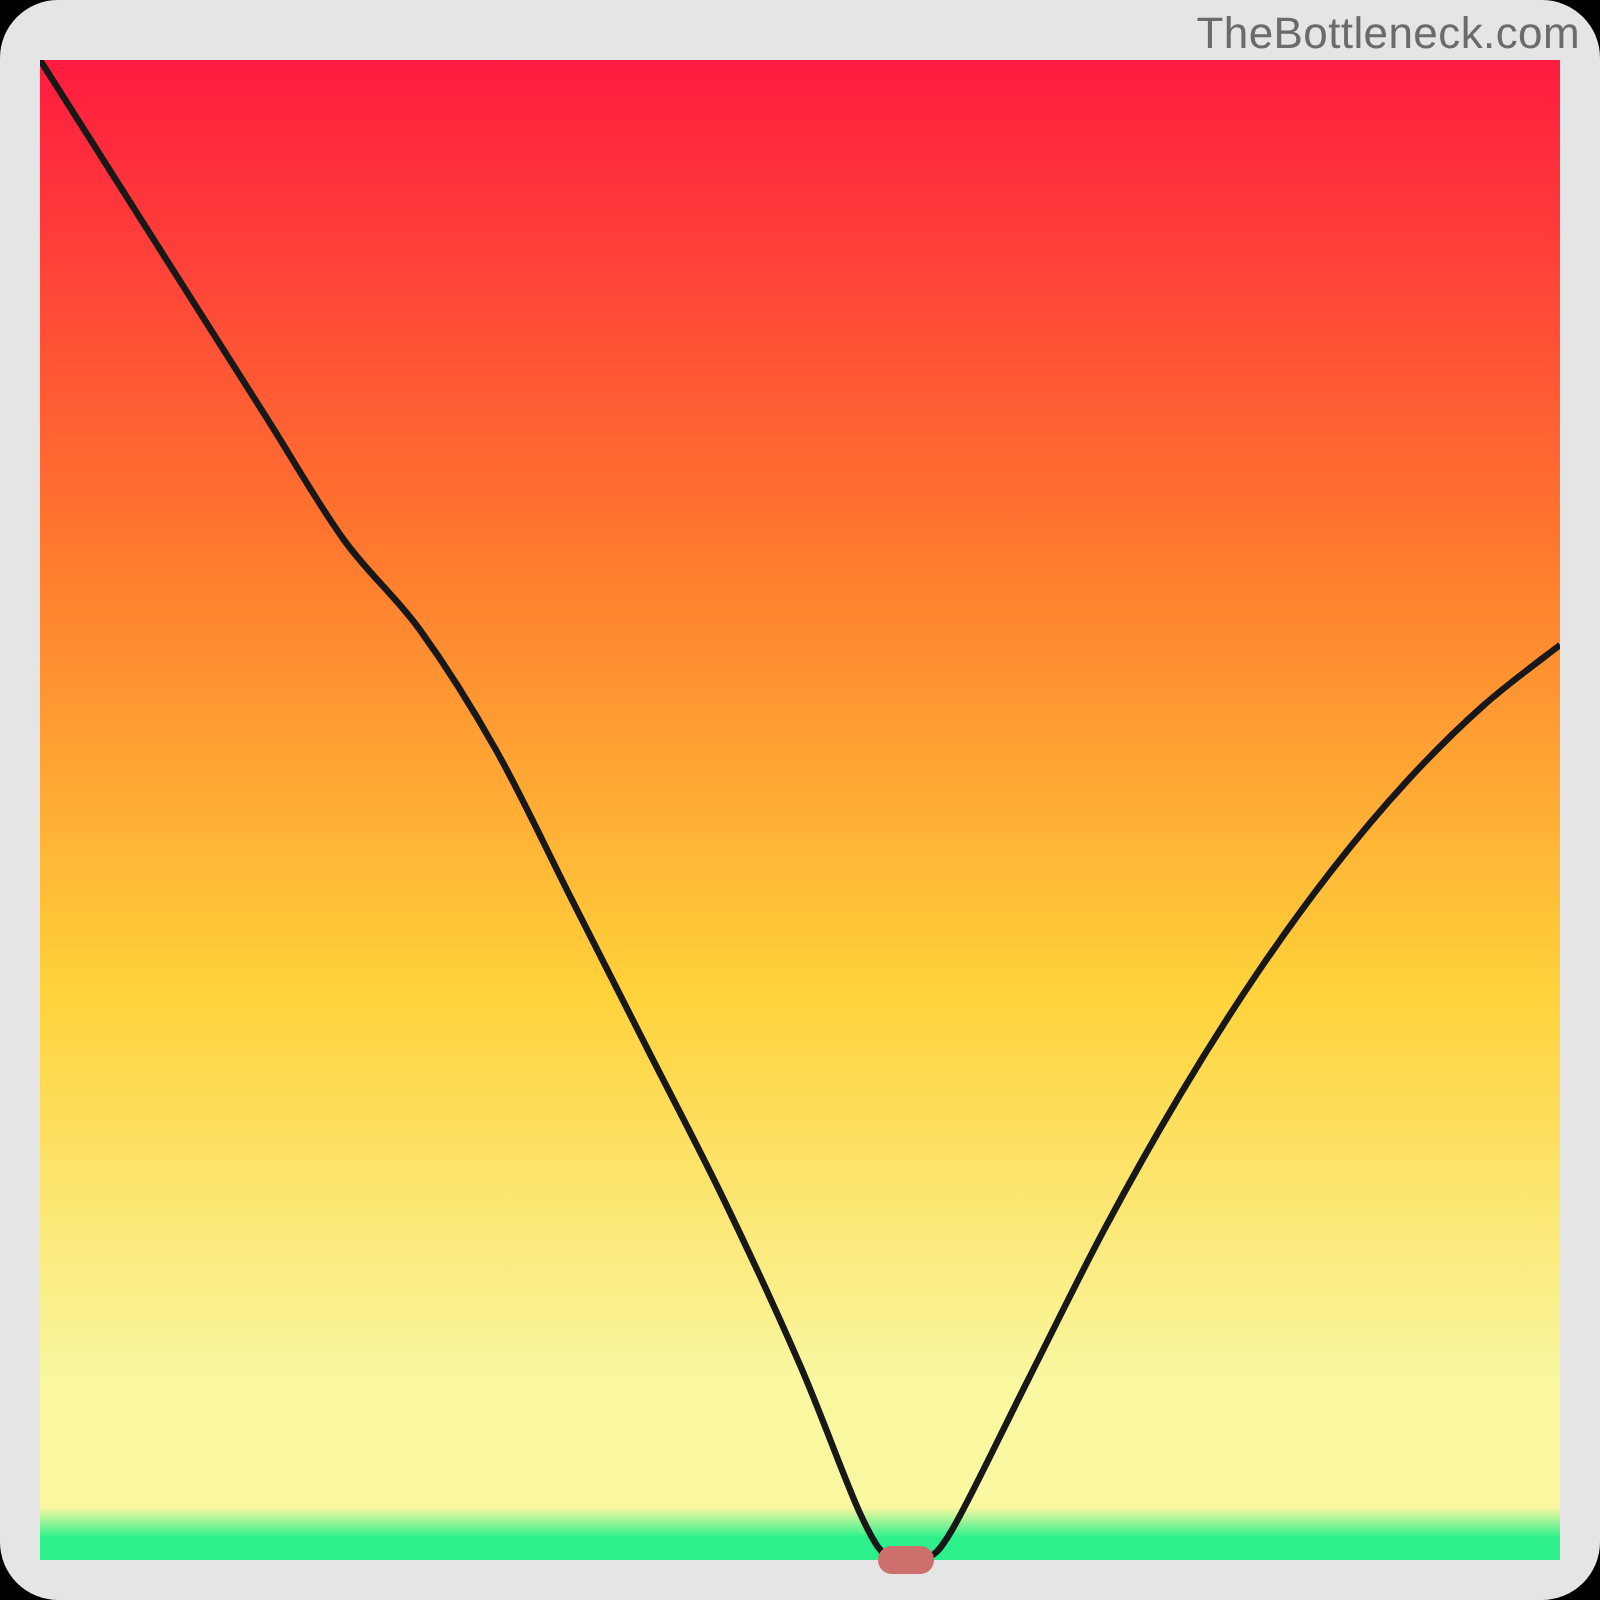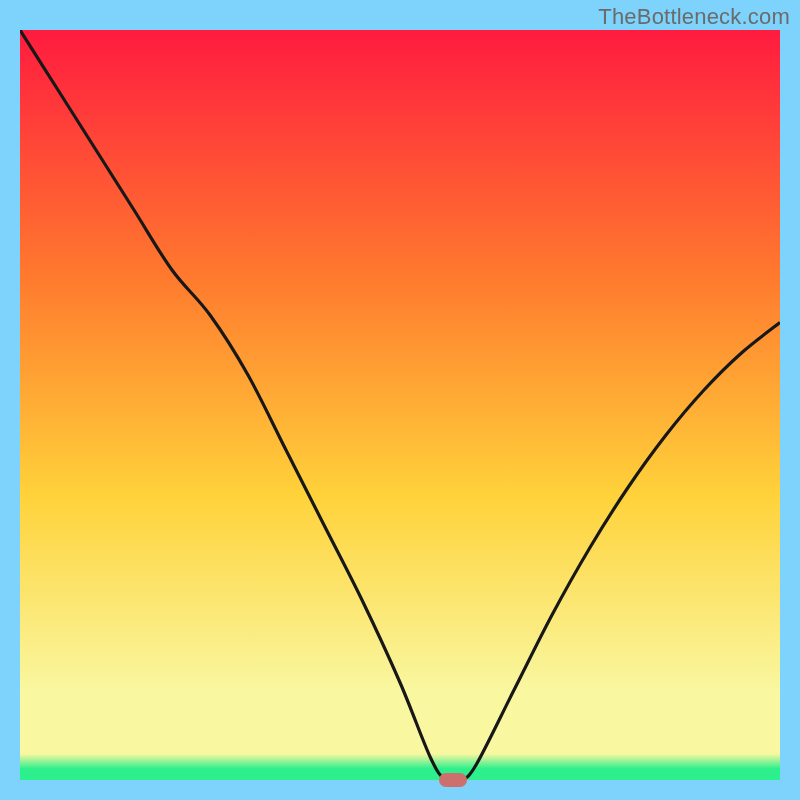--- a/index.html
+++ b/index.html
@@ -8,21 +8,22 @@
     width: 800px;
     height: 800px;
     background: #000;
     font-family: Arial, Helvetica, sans-serif;
     overflow: hidden;
   }
   .frame {
     position: relative;
     width: 800px;
     height: 800px;
-    background: #7dd3fc;
+    background: #e5e5e5;
+    border-radius: 29px;
   }
   .watermark {
     position: absolute;
     top: 4px;
     right: 10px;
     color: #6b6b6b;
     font-size: 22px;
     font-weight: 500;
     letter-spacing: 0.2px;
     z-index: 5;

